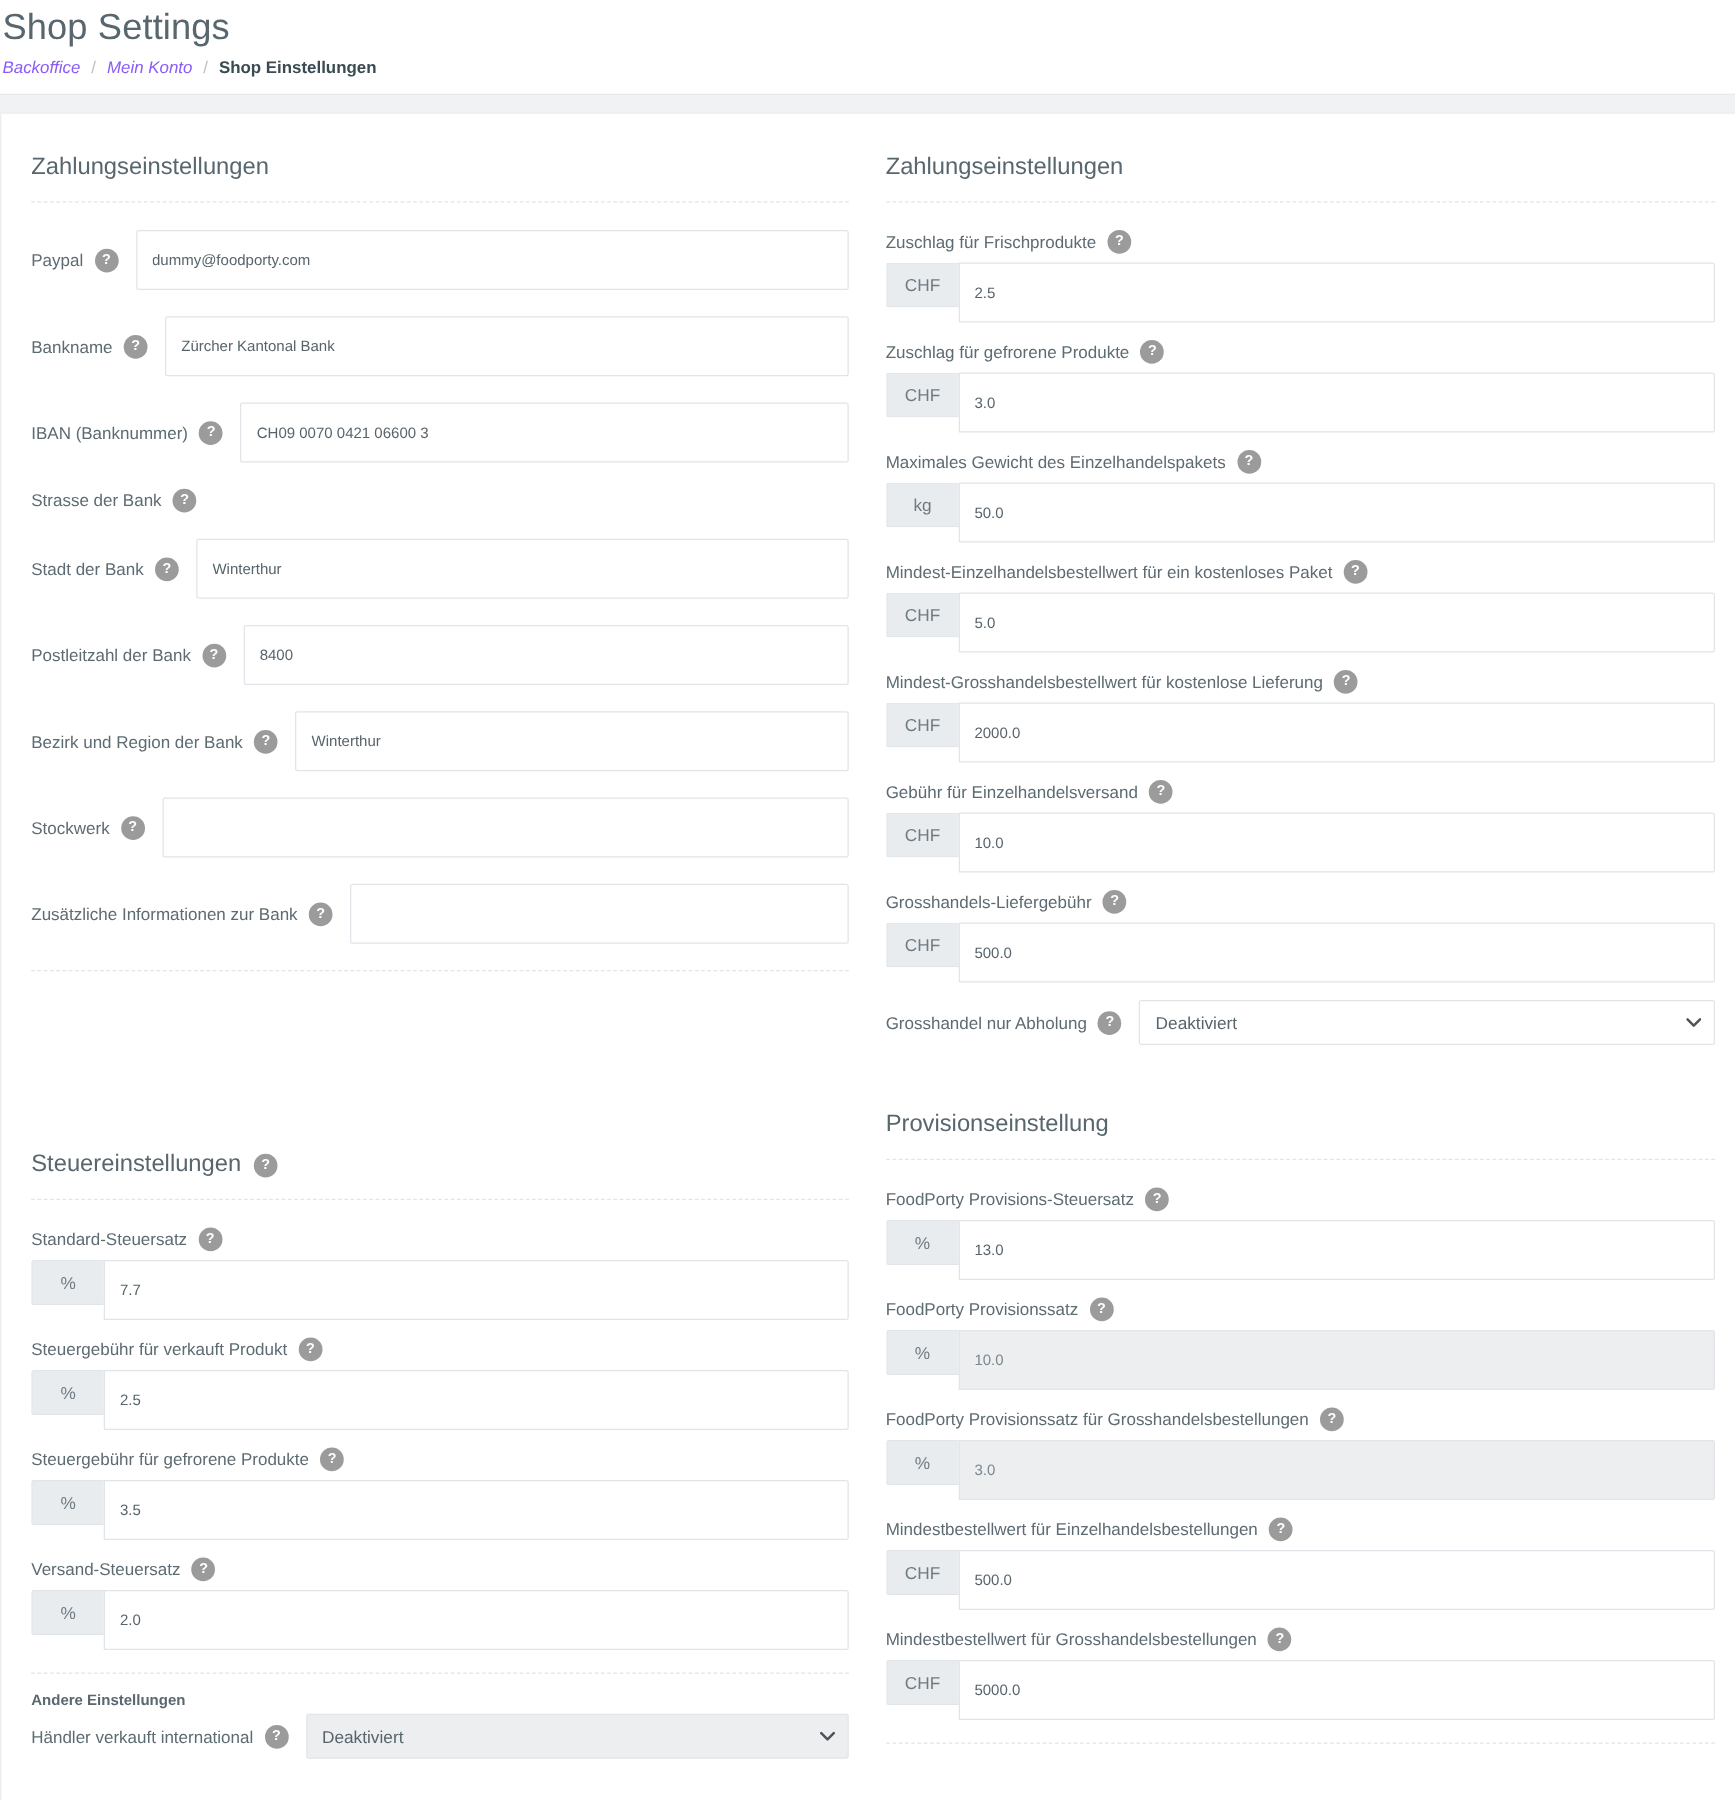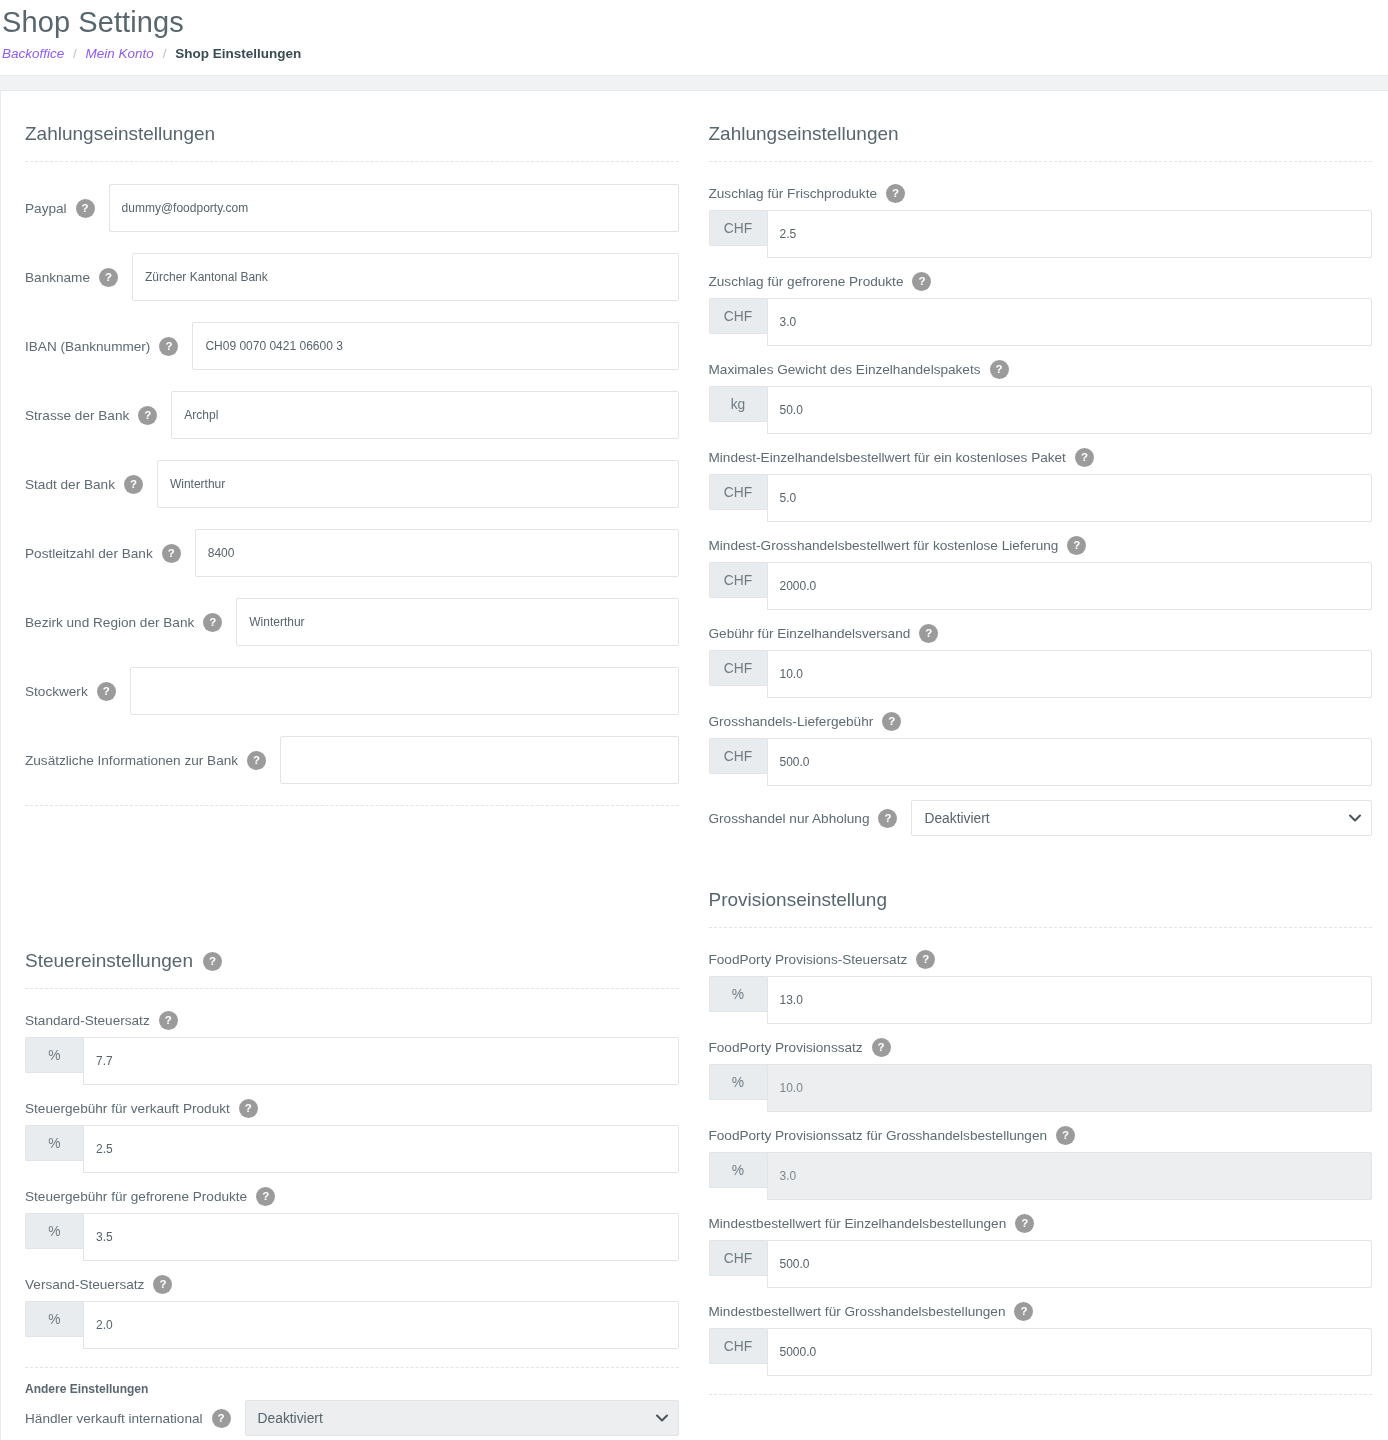--- a/index.html
+++ b/index.html
@@ -262,23 +262,20 @@
       <div class="fieldwrap">
         <input class="inp" type="text" value="CH09 0070 0421 06600 3" style="">
       </div>
     </div>
 
     <div class="row-inline">
       <div class="lbl">
         <span>Strasse der Bank</span>
         <span class="help">?</span>
       </div>
-      <div class="fieldwrap">
-        <input class="inp" type="text" value="Archpl" style="">
-      </div>
     </div>
 
     <div class="row-inline">
       <div class="lbl">
         <span>Stadt der Bank</span>
         <span class="help">?</span>
       </div>
       <div class="fieldwrap">
         <input class="inp" type="text" value="Winterthur" style="">
       </div>

